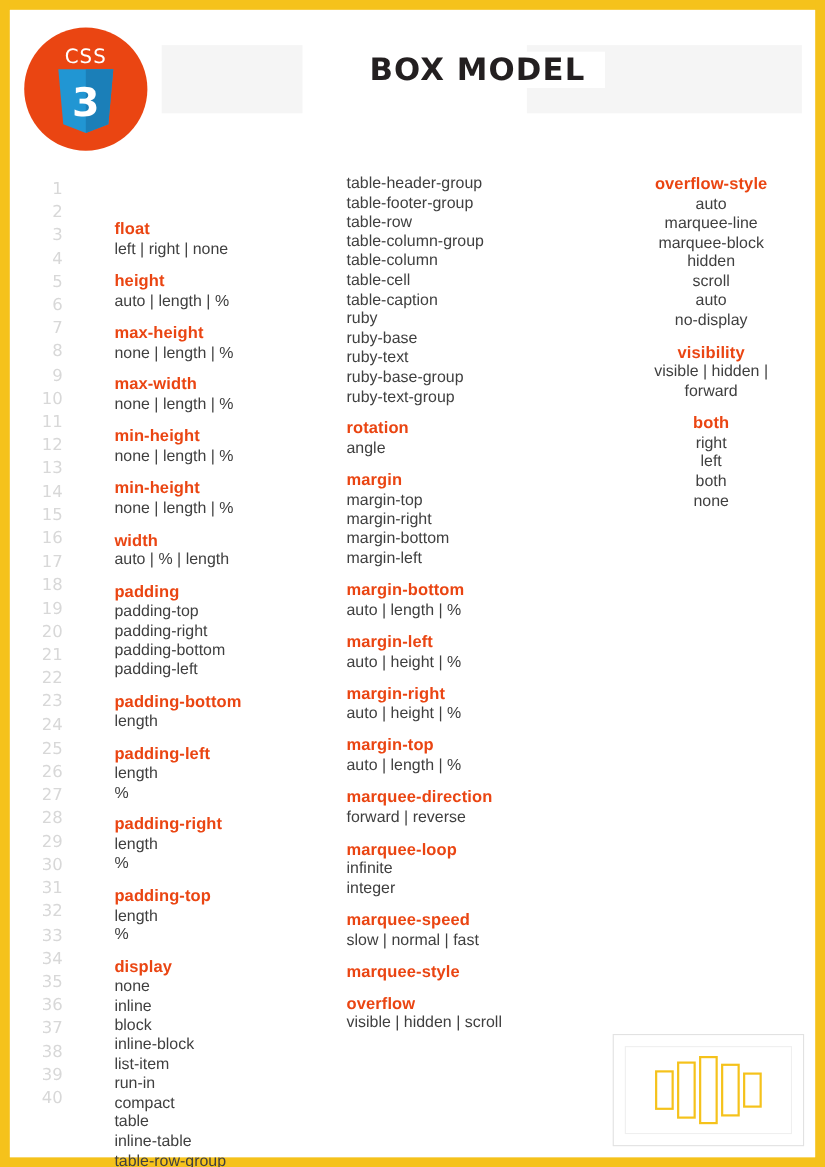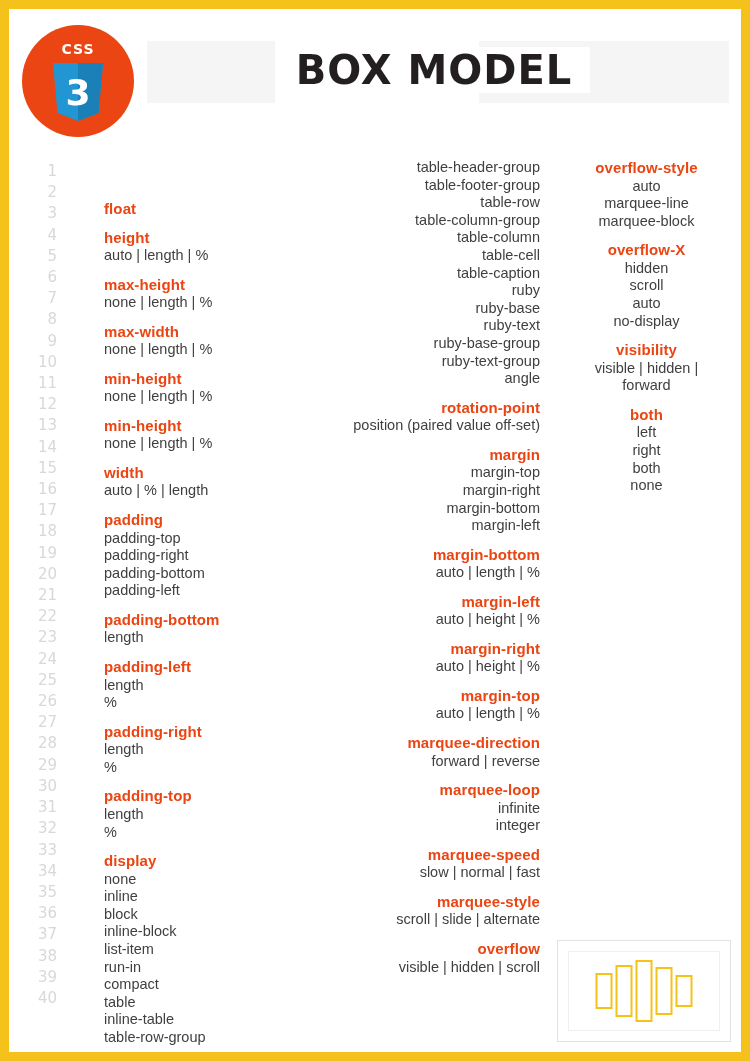--- a/index.html
+++ b/index.html
@@ -74,21 +74,21 @@
     width: 250px;
   }
   .title {
     position: absolute;
     left: 138px;
     right: 20px;
     top: 38px;
     text-align: center;
     font-family: "DejaVu Sans", sans-serif;
     font-weight: bold;
-    font-size: 40px;
+    font-size: 28px;
     letter-spacing: 1px;
     color: #231f20;
     z-index: 3;
   }
   .title-inner {
     display: inline-block;
     background: #ffffff;
     padding: 0 18px;
   }
 
@@ -105,22 +105,22 @@
     z-index: 4;
   }
   .logo-css {
     position: absolute;
     top: 16px;
     left: 0;
     right: 0;
     text-align: center;
     color: #ffffff;
     font-family: "DejaVu Sans", sans-serif;
-    font-weight: bold;
-    font-size: 14px;
+    font-weight: normal;
+    font-size: 18px;
     letter-spacing: 1px;
   }
   .shield {
     position: absolute;
     left: 50%;
     top: 36px;
     transform: translateX(-50%);
     width: 54px;
     height: 62px;
   }
@@ -146,21 +146,21 @@
     line-height: 21.2px;
   }
   .col {
     position: absolute;
     top: 10px;
     font-size: 14.5px;
     line-height: 17.5px;
     color: #3b3b3b;
   }
   .col1 { left: 95px; width: 205px; margin-top: 41px; }
-  .col2 { left: 306px; width: 225px; text-align: right; }
+  .col2 { left: 306px; width: 225px; }
   .col3 { left: 540px; width: 195px; text-align: center; }
 
   .prop {
     color: #ea4512;
     font-weight: bold;
     font-size: 15px;
     margin-top: 11px;
     margin-bottom: 1px;
     letter-spacing: 0.1px;
   }
@@ -281,20 +281,21 @@
           <div>36</div>
           <div>37</div>
           <div>38</div>
           <div>39</div>
           <div>40</div>
         </div>
 
       <div class="col col1">
           <div class="group">
             <div class="prop">float</div>
+            <div class="val">left | right | none</div>
           </div>
           <div class="group">
             <div class="prop">height</div>
             <div class="val">auto | length | %</div>
           </div>
           <div class="group">
             <div class="prop">max-height</div>
             <div class="val">none | length | %</div>
           </div>
           <div class="group">
@@ -362,25 +363,22 @@
             <div class="val">table-column</div>
             <div class="val">table-cell</div>
             <div class="val">table-caption</div>
             <div class="val">ruby</div>
             <div class="val">ruby-base</div>
             <div class="val">ruby-text</div>
             <div class="val">ruby-base-group</div>
             <div class="val">ruby-text-group</div>
           </div>
           <div class="group">
+            <div class="prop">rotation</div>
             <div class="val">angle</div>
-          </div>
-          <div class="group">
-            <div class="prop">rotation-point</div>
-            <div class="val">position (paired value off-set)</div>
           </div>
           <div class="group">
             <div class="prop">margin</div>
             <div class="val">margin-top</div>
             <div class="val">margin-right</div>
             <div class="val">margin-bottom</div>
             <div class="val">margin-left</div>
           </div>
           <div class="group">
             <div class="prop">margin-bottom</div>
@@ -406,50 +404,48 @@
             <div class="prop">marquee-loop</div>
             <div class="val">infinite</div>
             <div class="val">integer</div>
           </div>
           <div class="group">
             <div class="prop">marquee-speed</div>
             <div class="val">slow | normal | fast</div>
           </div>
           <div class="group">
             <div class="prop">marquee-style</div>
-            <div class="val">scroll | slide | alternate</div>
           </div>
           <div class="group">
             <div class="prop">overflow</div>
             <div class="val">visible | hidden | scroll</div>
           </div>
         </div>
       <div class="col col3">
           <div class="group">
             <div class="prop">overflow-style</div>
             <div class="val">auto</div>
             <div class="val">marquee-line</div>
             <div class="val">marquee-block</div>
           </div>
           <div class="group">
-            <div class="prop">overflow-X</div>
             <div class="val">hidden</div>
             <div class="val">scroll</div>
             <div class="val">auto</div>
             <div class="val">no-display</div>
           </div>
           <div class="group">
             <div class="prop">visibility</div>
             <div class="val">visible | hidden |</div>
             <div class="val">forward</div>
           </div>
           <div class="group">
             <div class="prop">both</div>
+            <div class="val">right</div>
             <div class="val">left</div>
-            <div class="val">right</div>
             <div class="val">both</div>
             <div class="val">none</div>
           </div>
         </div>
 
       <div class="deco">
         <div class="deco-inner">
           <div class="bars">
             <span class="b1"></span>
               <span class="b2"></span>

